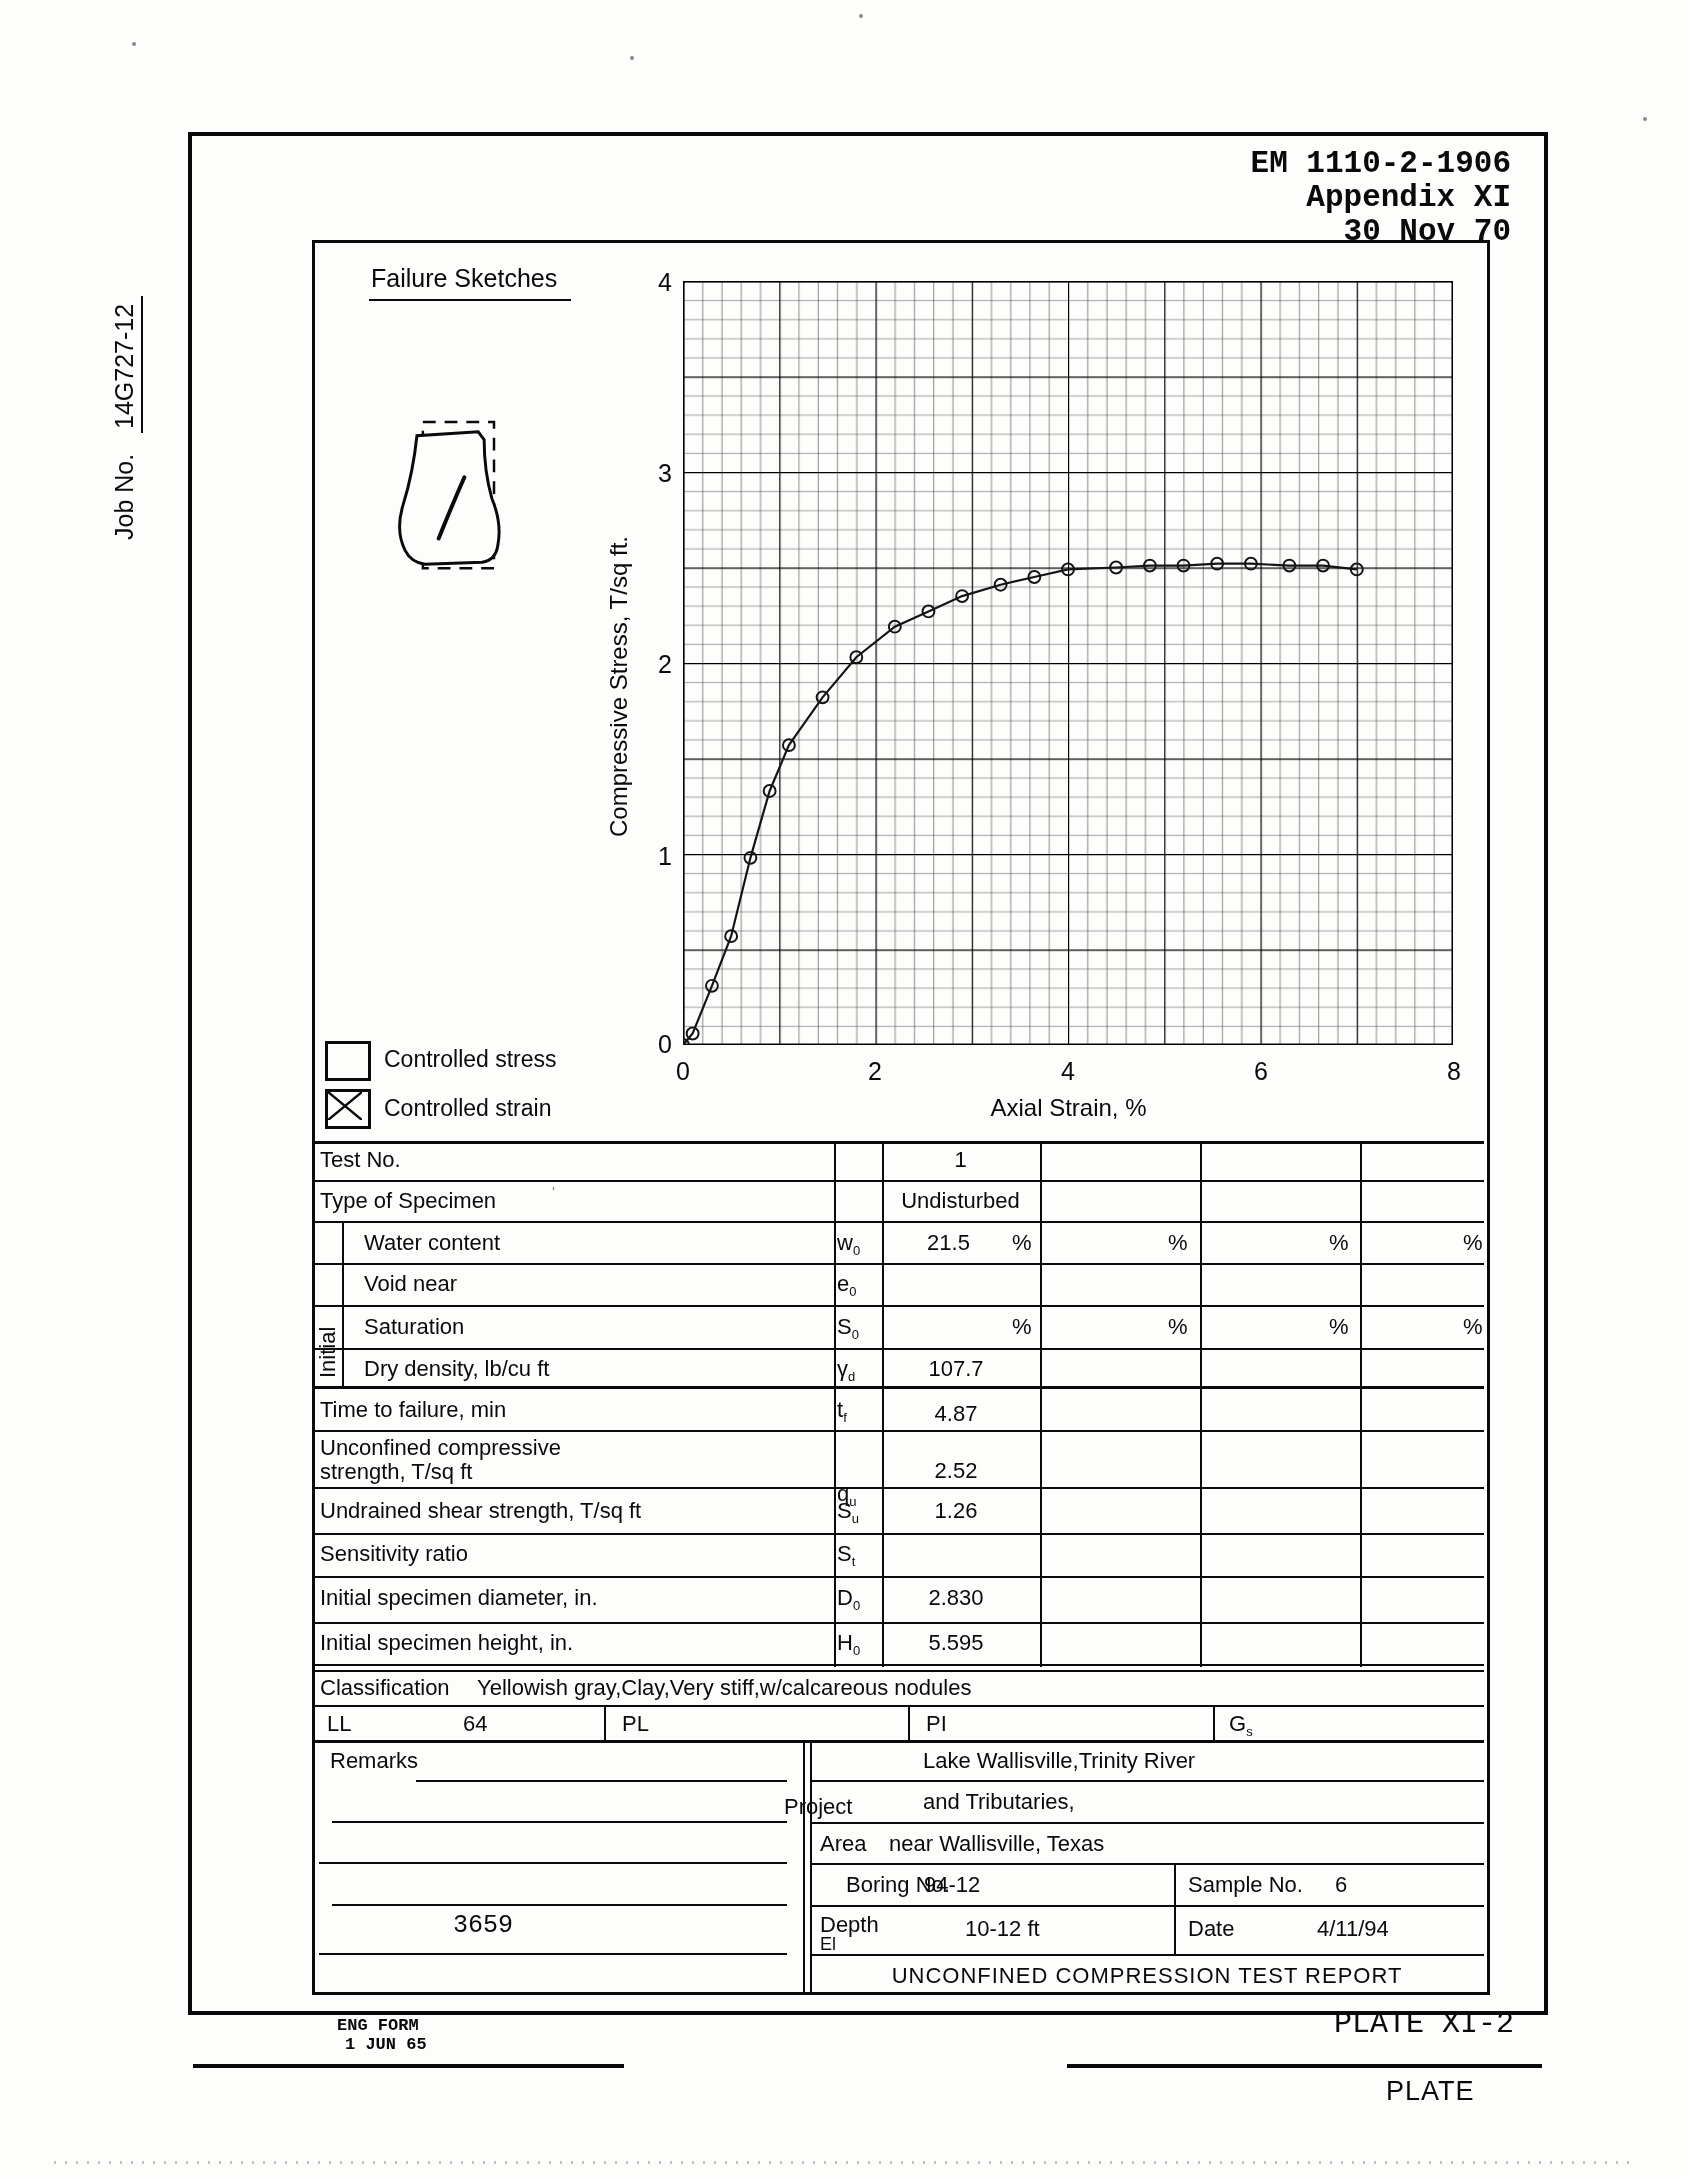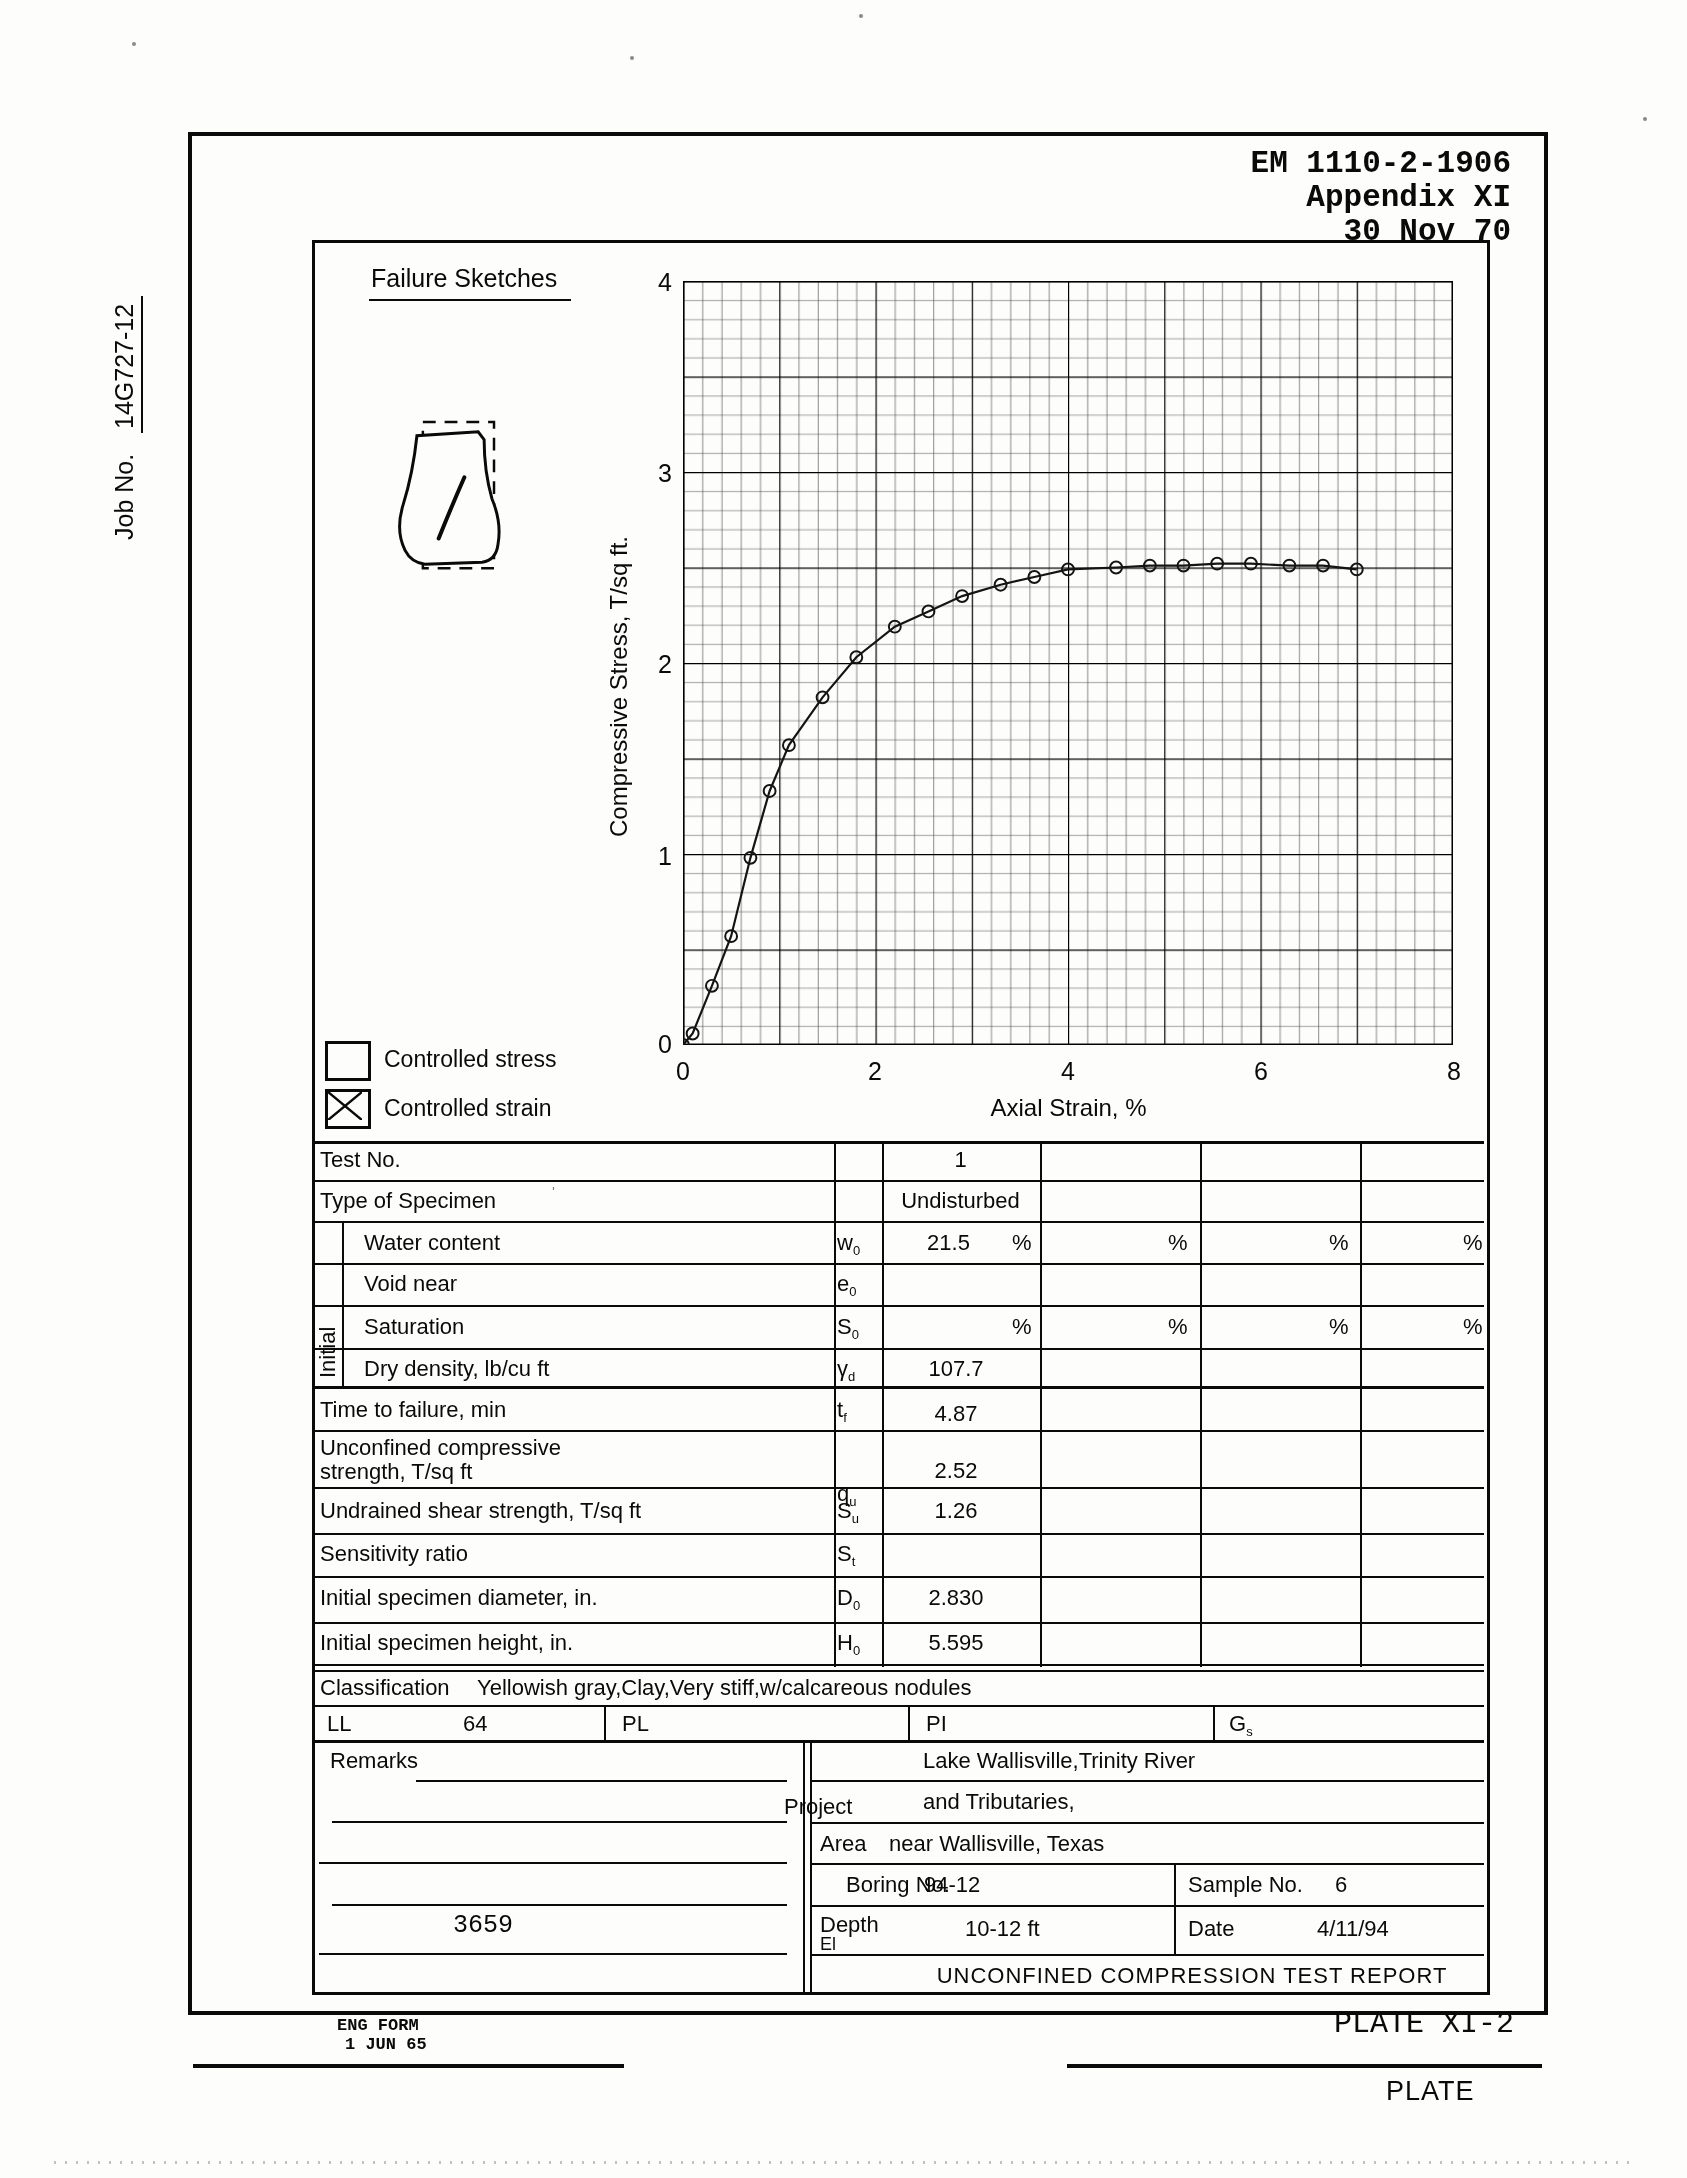--- a/index.html
+++ b/index.html
@@ -232,21 +232,21 @@
   <div class="t" style="left:924px;top:1873px;">94-12</div>
   <div class="t" style="left:1188px;top:1873px;">Sample No.</div>
   <div class="t" style="left:1335px;top:1873px;">6</div>
   <div class="hl" style="left:810px;top:1905px;width:674px;"></div>
   <div class="t" style="left:820px;top:1913px;">Depth</div>
   <div class="t" style="left:820px;top:1935px;font-size:18px;">El</div>
   <div class="t" style="left:965px;top:1917px;">10-12 ft</div>
   <div class="t" style="left:1188px;top:1917px;">Date</div>
   <div class="t" style="left:1317px;top:1917px;">4/11/94</div>
   <div class="hl" style="left:810px;top:1954px;width:674px;"></div>
-  <div class="t c" style="left:810px;top:1964px;width:674px;letter-spacing:1px;padding-left:45px;">UNCONFINED COMPRESSION TEST REPORT</div>
+  <div class="t c" style="left:810px;top:1964px;width:674px;letter-spacing:1px;">UNCONFINED COMPRESSION TEST REPORT</div>
 
   <div class="t mono" style="left:319px;top:2016px;font-size:17px;font-weight:700;line-height:19px;margin-left:18px;">
     <div>ENG FORM</div>
     <div style="padding-left:8px;">1 JUN 65</div>
   </div>
   <div class="t mono" style="left:453px;top:1912px;font-size:25px;">3659</div>
   <div class="hl" style="left:193px;top:2064px;width:431px;height:4px;"></div>
   <div class="hl" style="left:1067px;top:2064px;width:475px;height:4px;"></div>
   <div class="t mono r" style="left:1267px;top:2008px;width:247px;font-size:30px;">PLATE XI-2</div>
   <div class="t" style="left:1386px;top:2077px;font-size:27px;letter-spacing:1px;">PLATE</div>

